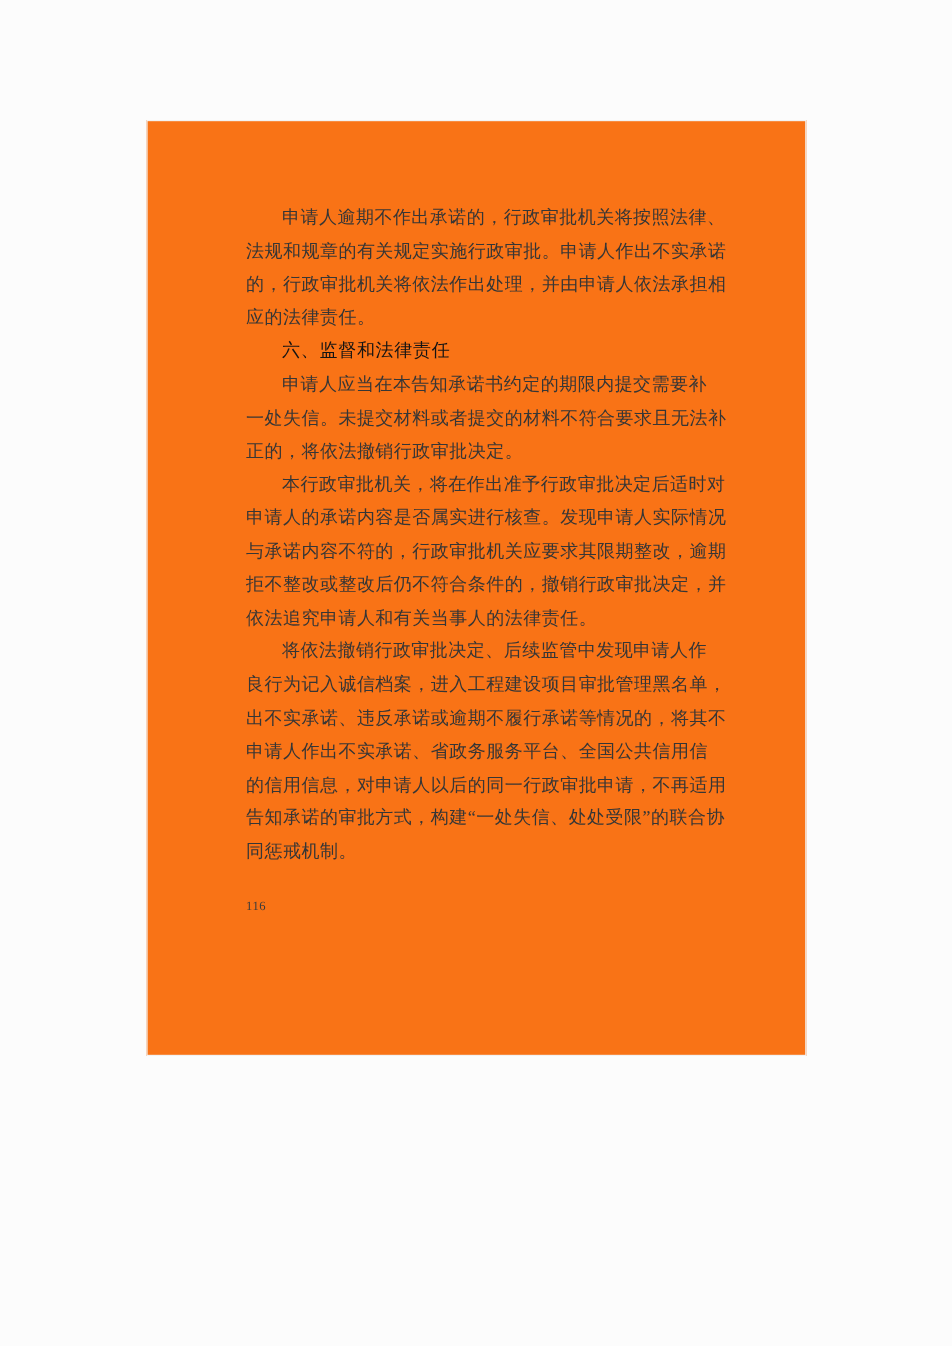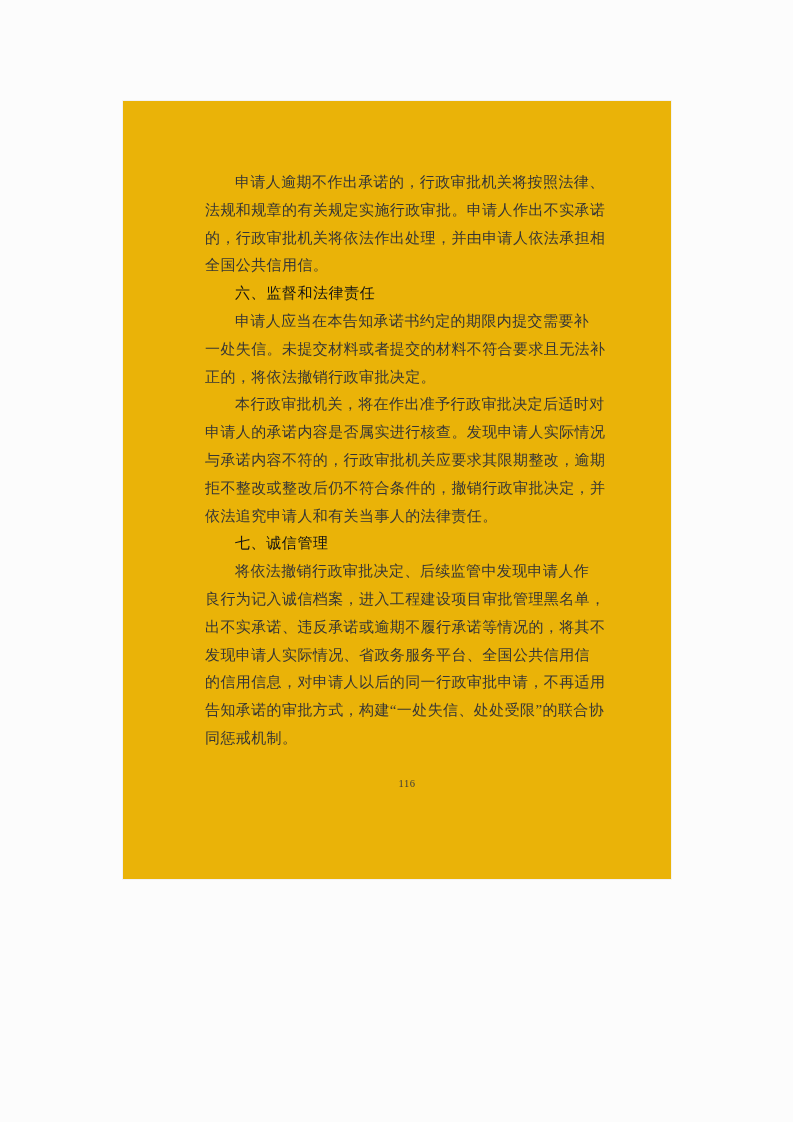--- a/index.html
+++ b/index.html
@@ -14,21 +14,21 @@
     height: 1122px;
     background: #fcfcfc;
     overflow: hidden;
   }
   .doc-page {
     position: absolute;
     left: 122px;
     top: 100px;
     width: 550px;
     height: 780px;
-    background: #eab308;
+    background: #f97316;
     border: 1px solid #f2f2f2;
     box-sizing: border-box;
   }
   .doc-content {
     position: absolute;
     left: 82px;
     top: 68px;
     width: 404px;
     color: #333333;
     font-size: 15px;
@@ -48,64 +48,62 @@
     height: 27.8px;
     margin-top: 0;
     padding-left: 30px;
     font-weight: normal;
     color: #141414;
     letter-spacing: 0.6px;
     white-space: nowrap;
   }
   .page-number {
     margin-top: 25px;
-    text-align: center;
     font-size: 10.5px;
     letter-spacing: 0.5px;
     color: #3c3c3c;
     font-family: "Liberation Serif", "DejaVu Serif", serif;
   }
 </style>
 </head>
 <body>
 
 <div class="canvas">
   <div class="doc-page">
     <div class="doc-content">
 
       <div>
         <div class="text-line indent">申请人逾期不作出承诺的，行政审批机关将按照法律、</div>
         <div class="text-line">法规和规章的有关规定实施行政审批。申请人作出不实承诺</div>
         <div class="text-line">的，行政审批机关将依法作出处理，并由申请人依法承担相</div>
-        <div class="text-line">全国公共信用信。</div>
+        <div class="text-line">应的法律责任。</div>
       </div>
 
       <div class="section-heading">六、监督和法律责任</div>
 
       <div>
         <div class="text-line indent">申请人应当在本告知承诺书约定的期限内提交需要补</div>
         <div class="text-line">一处失信。未提交材料或者提交的材料不符合要求且无法补</div>
         <div class="text-line">正的，将依法撤销行政审批决定。</div>
       </div>
 
       <div>
         <div class="text-line indent">本行政审批机关，将在作出准予行政审批决定后适时对</div>
         <div class="text-line">申请人的承诺内容是否属实进行核查。发现申请人实际情况</div>
         <div class="text-line">与承诺内容不符的，行政审批机关应要求其限期整改，逾期</div>
         <div class="text-line">拒不整改或整改后仍不符合条件的，撤销行政审批决定，并</div>
         <div class="text-line">依法追究申请人和有关当事人的法律责任。</div>
       </div>
 
-      <div class="section-heading">七、诚信管理</div>
 
       <div>
         <div class="text-line indent">将依法撤销行政审批决定、后续监管中发现申请人作</div>
         <div class="text-line">良行为记入诚信档案，进入工程建设项目审批管理黑名单，</div>
         <div class="text-line">出不实承诺、违反承诺或逾期不履行承诺等情况的，将其不</div>
-        <div class="text-line">发现申请人实际情况、省政务服务平台、全国公共信用信</div>
+        <div class="text-line">申请人作出不实承诺、省政务服务平台、全国公共信用信</div>
         <div class="text-line">的信用信息，对申请人以后的同一行政审批申请，不再适用</div>
         <div class="text-line">告知承诺的审批方式，构建“一处失信、处处受限”的联合协</div>
         <div class="text-line">同惩戒机制。</div>
       </div>
 
       <div class="page-number">116</div>
 
     </div>
   </div>
 </div>

